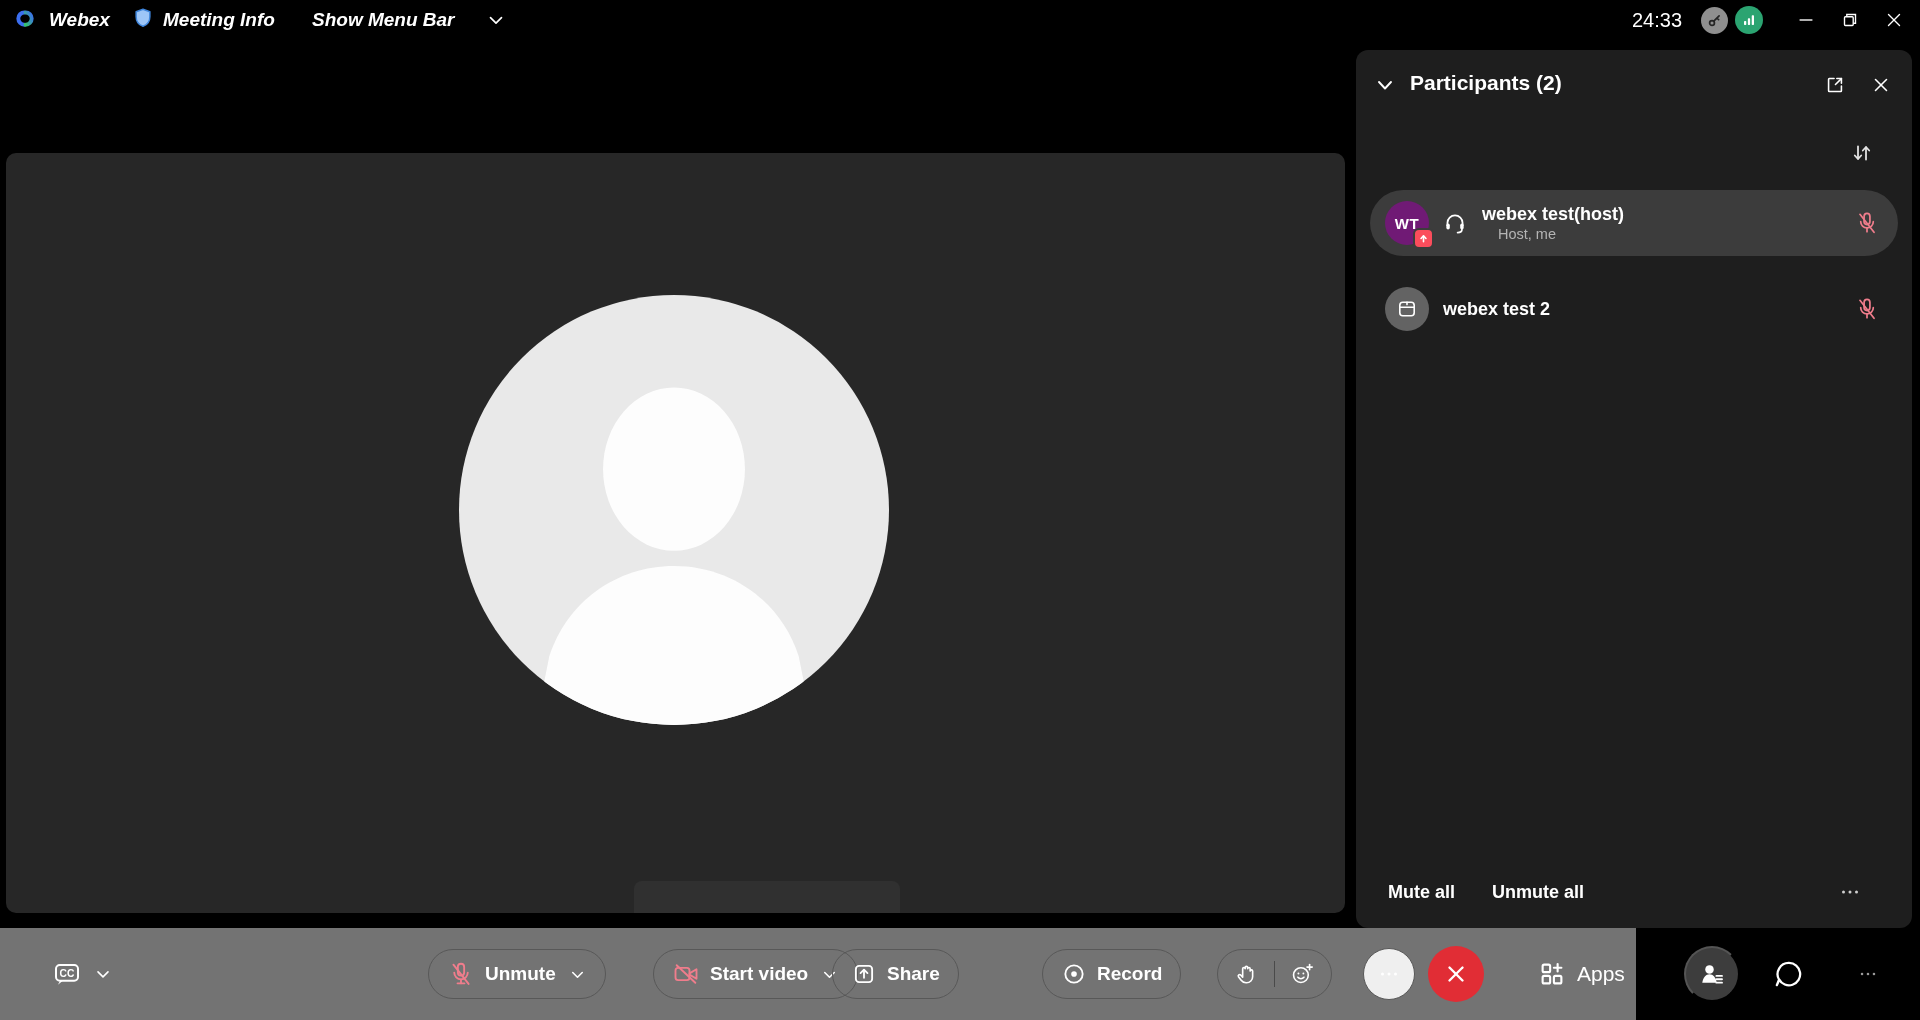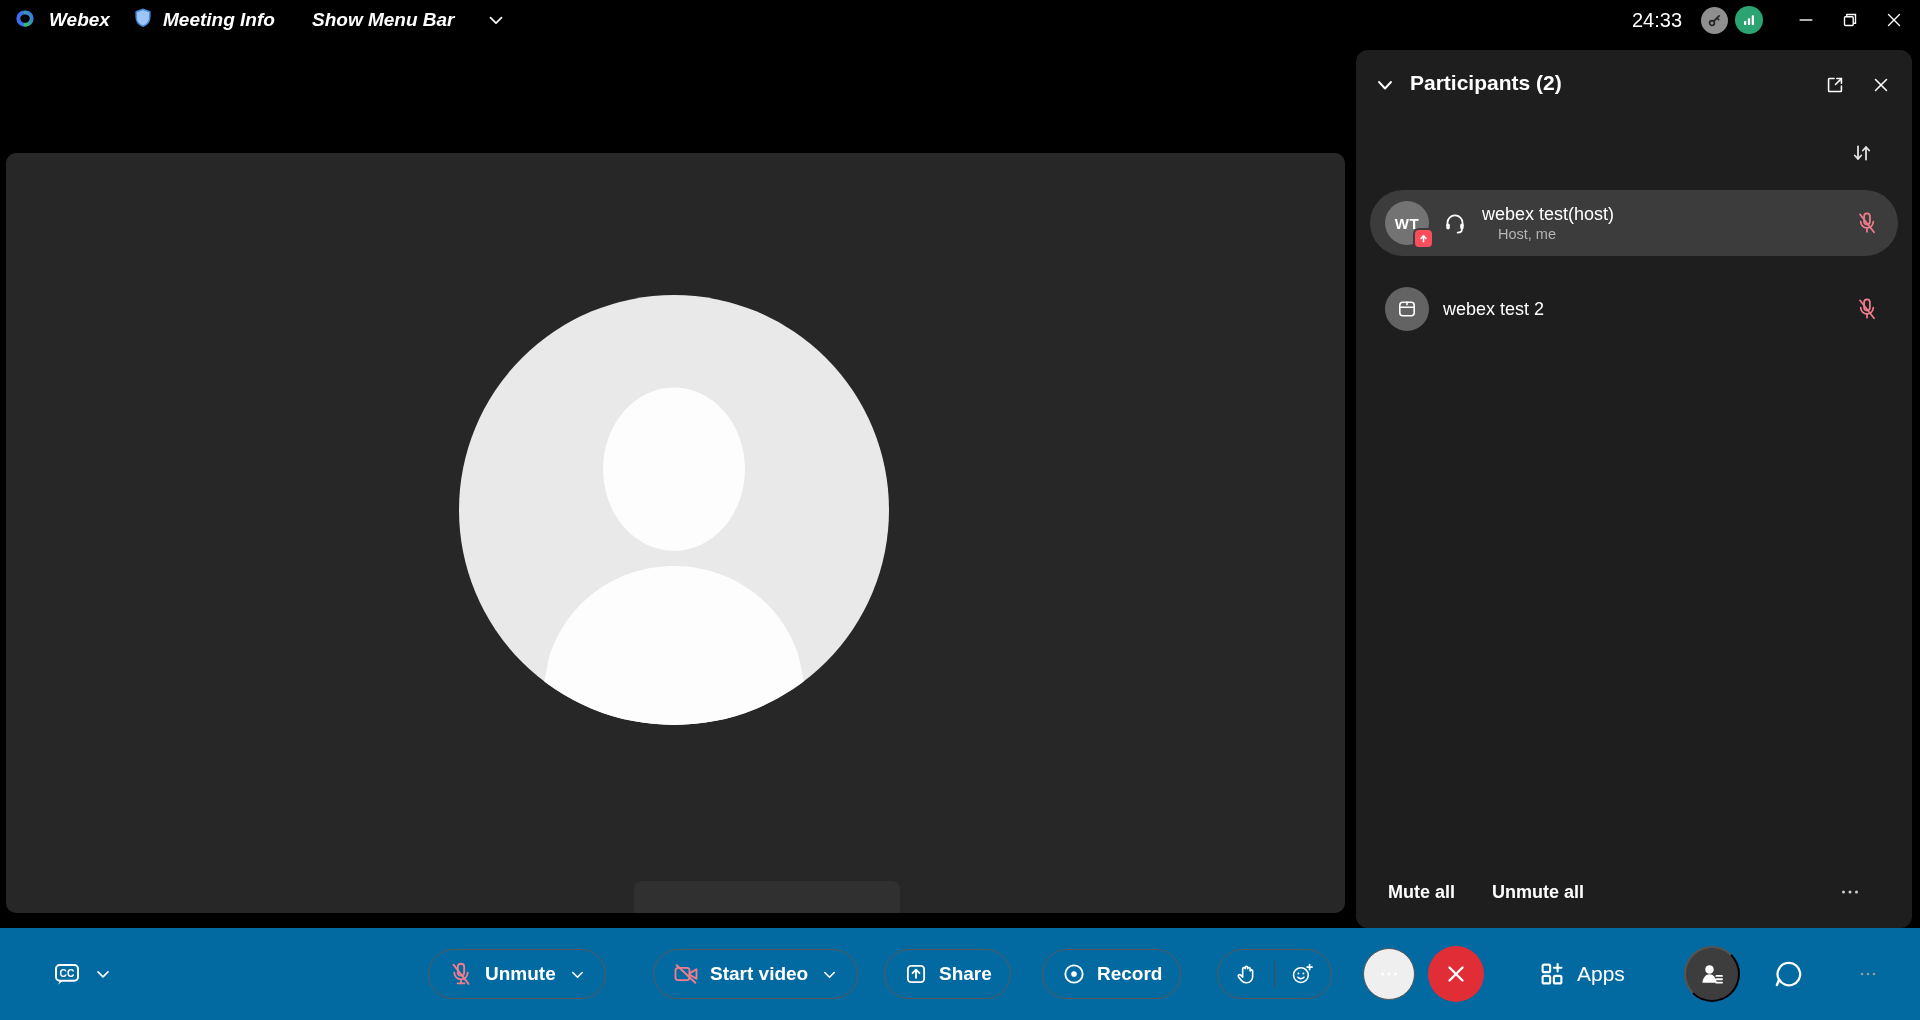--- a/index.html
+++ b/index.html
@@ -38,41 +38,41 @@
   .search-input { flex:1; background:transparent; border:none; outline:none; color:#e8e8e8;
                   font-size:19px; font-family:"Liberation Sans", sans-serif; }
   .search-input::placeholder { color:#bdbdbd; }
   .sort-btn { position:absolute; right:32px; top:85px; width:36px; height:36px;
               display:flex; align-items:center; justify-content:center; }
 
   .p-row { position:absolute; left:14px; width:528px; height:66px; border-radius:33px;
            display:flex; align-items:center; padding:0 18px 0 15px; }
   .p-row.hl { background:#3c3c3c; }
   .row1 { top:140px; } .row2 { top:226px; }
-  .p-avatar { position:relative; width:44px; height:44px; border-radius:50%; background:#737373;
+  .p-avatar { position:relative; width:44px; height:44px; border-radius:50%; background:#701a75;
               display:flex; align-items:center; justify-content:center; flex:none; }
   .p-avatar .initials { font-size:15px; font-weight:700; color:#fff; letter-spacing:.5px; }
   .p-badge { position:absolute; right:-5px; bottom:-4px; width:21px; height:21px;
              background:#fb4d5c; border-radius:6px; border:2px solid #3c3c3c;
              display:flex; align-items:center; justify-content:center; }
   .row-headset { margin-left:13px; display:flex; align-items:center; }
   .row-texts { margin-left:14px; display:flex; flex-direction:column; justify-content:center; line-height:1.25; }
-  .p-name { font-size:18px; font-weight:400; color:#fff; }
+  .p-name { font-size:18px; font-weight:700; color:#fff; }
   .p-role { font-size:14.5px; color:#b4b4b4;margin-left:16px; }
   .row-mic { margin-left:auto; display:flex; align-items:center; }
 
   .panel-footer { position:absolute; left:0; bottom:14px; width:100%; height:44px; }
   .footer-btn { position:absolute; top:0; height:44px; display:flex; align-items:center;
                 font-size:18px; font-weight:600; color:#fff; }
   .mute-all { left:32px; } .unmute-all { left:136px; }
   .footer-more { position:absolute; right:44px; top:4px; width:36px; height:36px;
                  display:flex; align-items:center; justify-content:center; }
 
   
-  .controlbar { position:absolute; left:0; bottom:0; width:1920px; height:92px; background:#0369a1; }
+  .controlbar { position:absolute; left:0; bottom:0; width:1636px; height:92px; background:#737373; }
   .cb-abs { position:absolute; top:50%; transform:translateY(-50%); }
   .pill { height:50px; border:1.5px solid #585858; border-radius:26px; background:transparent;
           display:flex; align-items:center; gap:10px; padding:0 18px; color:#fff; }
   .pill .lbl { font-size:19px; font-weight:700; white-space:nowrap; }
   .round-btn { width:52px; height:52px; border-radius:50%; border:1.5px solid #585858;
                display:flex; align-items:center; justify-content:center; }
   .leave-btn { width:56px; height:56px; border-radius:50%; background:#e12d35; border:none;
                display:flex; align-items:center; justify-content:center; }
   .apps-btn { display:flex; align-items:center; gap:10px; color:#fff; }
   .apps-btn .lbl { font-size:21px; font-weight:400; }
@@ -321,21 +321,21 @@
       </svg>
     </span>
     <span class="lbl">Start video</span>
     <span style="display:flex;margin-left:2px;">
       <svg width="19" height="19" viewBox="0 0 24 24">
           <polyline points="6,9.5 12,15.5 18,9.5" fill="none" stroke="#fff" stroke-width="2" stroke-linecap="round" stroke-linejoin="round"></polyline>
         </svg>
     </span>
   </button>
 
-  <button class="pill cb-abs" style="left:884px;">
+  <button class="pill cb-abs" style="left:832px;">
     <span style="display:flex;">
       <svg width="26" height="26" viewBox="0 0 24 24" fill="none" stroke="#fff" stroke-width="1.7" stroke-linecap="round" stroke-linejoin="round">
         <rect x="4.5" y="4.5" width="15" height="15" rx="3"></rect>
         <line x1="12" y1="15.5" x2="12" y2="8.5"></line>
           <polyline points="8.8,11.2 12,8 15.2,11.2"></polyline>
       </svg>
     </span>
     <span class="lbl">Share</span>
   </button>
 

